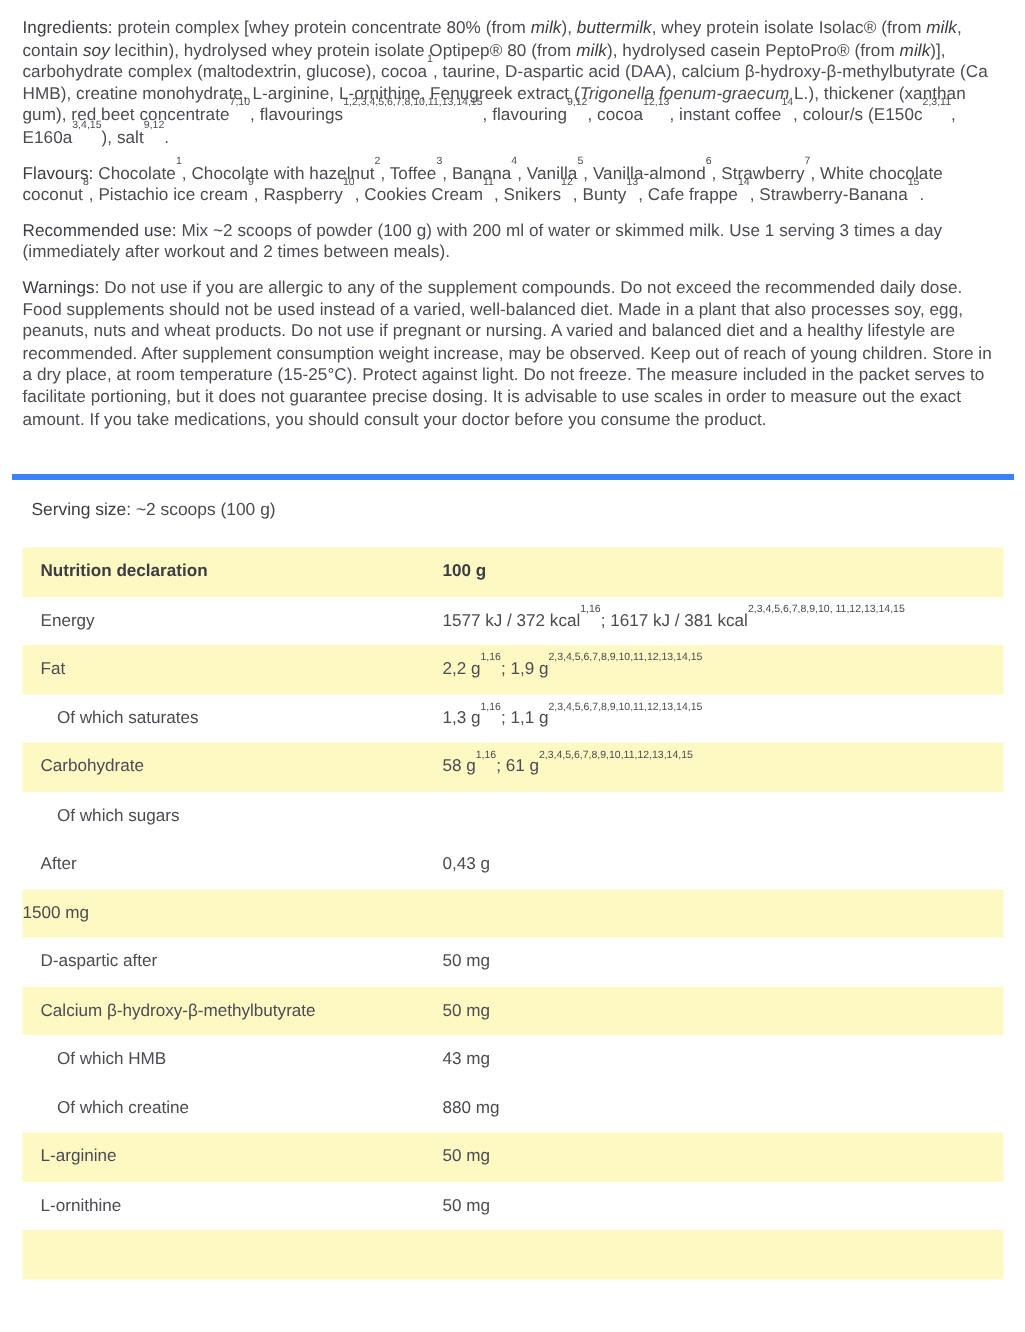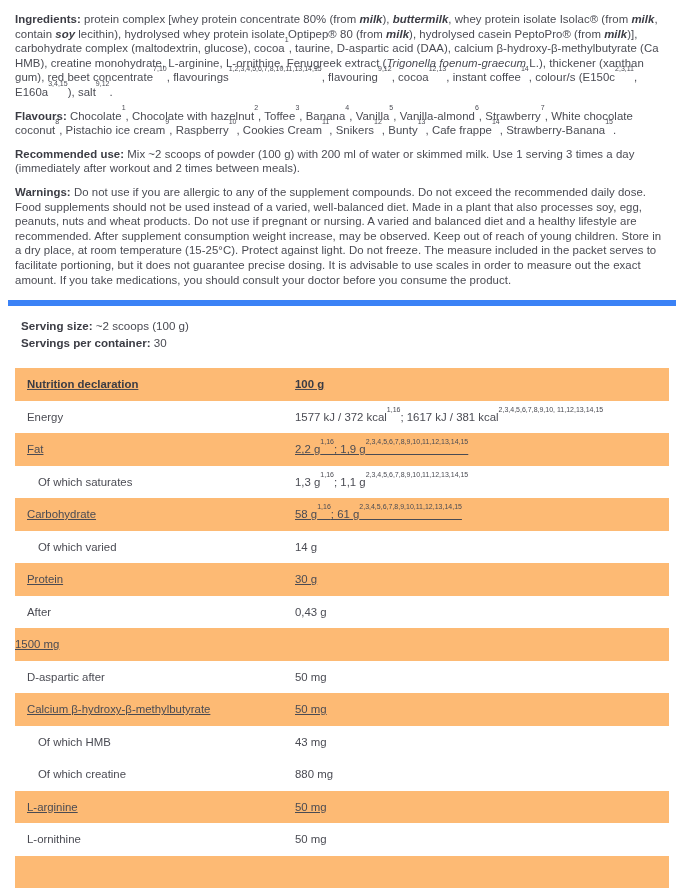--- a/index.html
+++ b/index.html
@@ -10,62 +10,59 @@
     color:#4a4b53;
     -webkit-font-smoothing:antialiased;
   }
   .page { padding:12px 14px 0 15px; }
 
   
   .paragraphs p {
     font-size:11.4px; line-height:14.6px; margin-bottom:9px;
     letter-spacing:0.05px; text-align:left;
   }
-  .b { font-weight:bold; color:#3b3c44; }
+  .b { font-weight:normal; color:#3b3c44; }
   .i { font-style:italic; }
   .sup { font-size:7px; vertical-align:top; position:relative; top:-1px; line-height:0; letter-spacing:0; }
 
   
   .serving {
-    border-top:6px solid #3b82f6;
-    margin:13px -7px 0 -7px;
+    border-top:4px solid #3b82f6;
+    margin:29px -7px 0 -7px;
     padding:11px 0 17px 13px;
   }
   .serving-line { font-size:11.6px; line-height:17px; color:#4a4b53; }
 
   
   .table { margin-right:0; }
   .row {
     display:flex; align-items:center;
     min-height:32.5px; font-size:11.4px;
   }
-  .row.shaded { background:#fdba74;text-decoration:underline; }
+  .row.shaded { background:#fef9c3; }
   .row .label { width:280px; padding-left:12px; flex:0 0 280px; }
   .row.indent .label { padding-left:23px; }
   .row .value { flex:1; padding-right:8px; }
   .row.header .label, .row.header .value { font-weight:bold; color:#3b3c44; }
 </style>
 </head>
 <body>
 
 <div class="page">
 
   <section class="paragraphs">
     <p><span class="b">Ingredients: </span><span>protein complex [whey protein concentrate 80% (from </span><span class="b i">milk</span><span>), </span><span class="b i">buttermilk</span><span>, whey protein isolate Isolac® (from </span><span class="b i">milk</span><span>, contain </span><span class="b i">soy</span><span> lecithin), hydrolysed whey protein isolate Optipep® 80 (from </span><span class="b i">milk</span><span>), hydrolysed casein PeptoPro® (from </span><span class="b i">milk</span><span>)], carbohydrate complex (maltodextrin, glucose), cocoa</span><span class="sup">1</span><span>, taurine, D-aspartic acid (DAA), calcium β-hydroxy-β-methylbutyrate (Ca HMB), creatine monohydrate, L-arginine, L-ornithine, Fenugreek extract (</span><span class="i">Trigonella foenum-graecum</span><span> L.), thickener (xanthan gum), red beet concentrate</span><span class="sup">7,10</span><span>, flavourings</span><span class="sup">1,2,3,4,5,6,7,8,10,11,13,14,15</span><span>, flavouring</span><span class="sup">9,12</span><span>, cocoa</span><span class="sup">12,13</span><span>, instant coffee</span><span class="sup">14</span><span>, colour/s (E150c</span><span class="sup">2,3,11</span><span>, E160a</span><span class="sup">3,4,15</span><span>), salt</span><span class="sup">9,12</span><span>.</span></p>
     <p><span class="b">Flavours: </span><span>Chocolate</span><span class="sup">1</span><span>, Chocolate with hazelnut</span><span class="sup">2</span><span>, Toffee</span><span class="sup">3</span><span>, Banana</span><span class="sup">4</span><span>, Vanilla</span><span class="sup">5</span><span>, Vanilla-almond</span><span class="sup">6</span><span>, Strawberry</span><span class="sup">7</span><span>, White chocolate coconut</span><span class="sup">8</span><span>, Pistachio ice cream</span><span class="sup">9</span><span>, Raspberry</span><span class="sup">10</span><span>, Cookies Cream</span><span class="sup">11</span><span>, Snikers</span><span class="sup">12</span><span>, Bunty</span><span class="sup">13</span><span>, Cafe frappe</span><span class="sup">14</span><span>, Strawberry-Banana</span><span class="sup">15</span><span>.</span></p>
     <p><span class="b">Recommended use: </span><span>Mix ~2 scoops of powder (100 g) with 200 ml of water or skimmed milk. Use 1 serving 3 times a day (immediately after workout and 2 times between meals).</span></p>
     <p><span class="b">Warnings: </span><span>Do not use if you are allergic to any of the supplement compounds. Do not exceed the recommended daily dose. Food supplements should not be used instead of a varied, well-balanced diet. Made in a plant that also processes soy, egg, peanuts, nuts and wheat products. Do not use if pregnant or nursing. A varied and balanced diet and a healthy lifestyle are recommended. After supplement consumption weight increase, may be observed. Keep out of reach of young children. Store in a dry place, at room temperature (15-25°C). Protect against light. Do not freeze. The measure included in the packet serves to facilitate portioning, but it does not guarantee precise dosing. It is advisable to use scales in order to measure out the exact amount. If you take medications, you should consult your doctor before you consume the product.</span></p>
   </section>
 
   <section class="serving">
     <div class="serving-line">
       <span class="b">Serving size:</span><span> ~2 scoops (100 g)</span>
-    </div>
-    <div class="serving-line">
-      <span class="b">Servings per container:</span><span> 30</span>
     </div>
   </section>
 
   <section class="table">
     <div class="row header shaded">
       <span class="label">Nutrition declaration</span>
       <span class="value">100 g</span>
     </div>
     <div id="table-rows">
   <div class="row">
@@ -82,28 +79,23 @@
     <span class="label">Of which saturates</span>
     <span class="value"><span>1,3 g</span><span class="sup">1,16</span><span>; 1,1 g</span><span class="sup">2,3,4,5,6,7,8,9,10,11,12,13,14,15</span></span>
   </div>
 
   <div class="row shaded">
     <span class="label">Carbohydrate</span>
     <span class="value"><span>58 g</span><span class="sup">1,16</span><span>; 61 g</span><span class="sup">2,3,4,5,6,7,8,9,10,11,12,13,14,15</span></span>
   </div>
 
   <div class="row indent">
-    <span class="label">Of which varied</span>
-    <span class="value"><span>14 g</span></span>
+    <span class="label">Of which sugars</span>
   </div>
 
-  <div class="row shaded">
-    <span class="label">Protein</span>
-    <span class="value"><span>30 g</span></span>
-  </div>
 
   <div class="row">
     <span class="label">After</span>
     <span class="value"><span>0,43 g</span></span>
   </div>
 
   <div class="row shaded">
     <span class="value"><span>1500 mg</span></span>
   </div>
 

